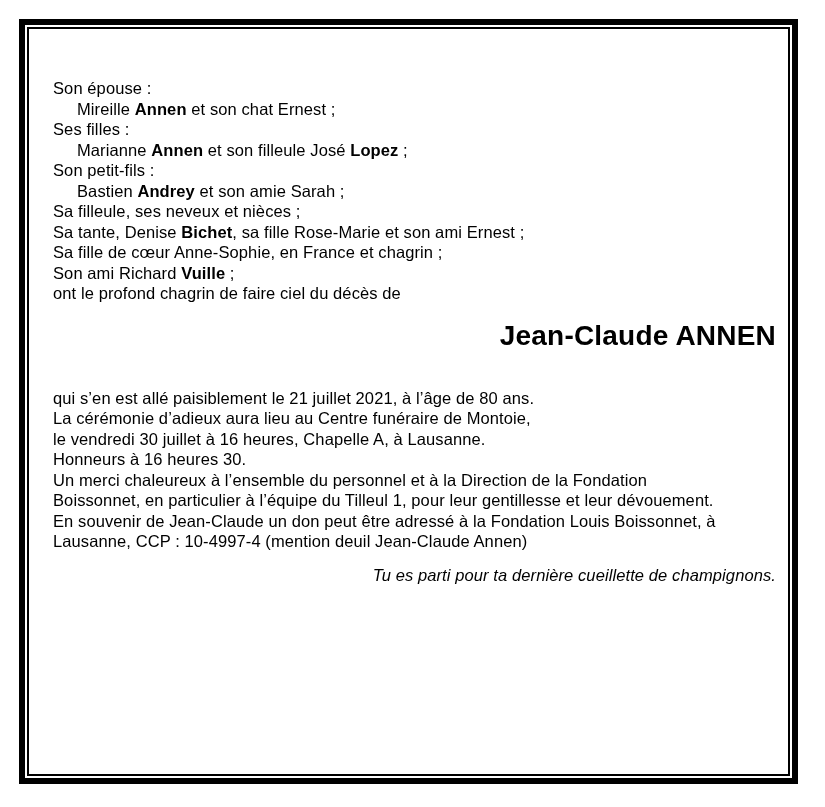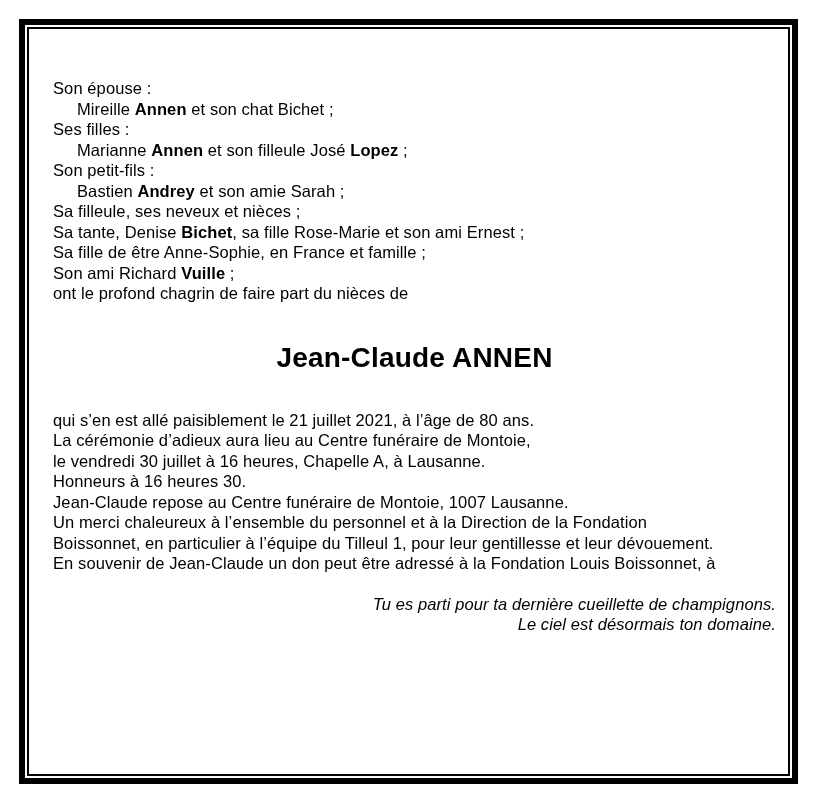--- a/index.html
+++ b/index.html
@@ -43,69 +43,68 @@
     white-space: nowrap;
   }
   .line.indent {
     padding-left: 24px;
   }
   .bold {
     font-weight: bold;
     margin-top: 46px;
   }
   .deceased-name {
-    margin: 38px 0 36px 0;
+    margin: 16px 0 36px 0;
     font-size: 28px;
     line-height: 32px;
     font-weight: bold;
-    text-align: center;
+    text-align: right;
     letter-spacing: 0.2px;
   }
   .quote {
-    margin-top: 20px;
+    margin-top: 13px;
     text-align: right;
     font-style: italic;
   }
 </style>
 </head>
 <body>
 
 <div class="sheet">
   <div class="frame-outer">
     <div class="frame-inner">
       <div class="content">
 
         <div>
             <div class="line"><span>Son épouse :</span></div>
-            <div class="line indent"><span>Mireille </span><span class="bold">Annen</span><span> et son chat Bichet ;</span></div>
+            <div class="line indent"><span>Mireille </span><span class="bold">Annen</span><span> et son chat Ernest ;</span></div>
             <div class="line"><span>Ses filles :</span></div>
             <div class="line indent"><span>Marianne </span><span class="bold">Annen</span><span> et son filleule José </span><span class="bold">Lopez</span><span> ;</span></div>
             <div class="line"><span>Son petit-fils :</span></div>
             <div class="line indent"><span>Bastien </span><span class="bold">Andrey</span><span> et son amie Sarah ;</span></div>
             <div class="line"><span>Sa filleule, ses neveux et nièces ;</span></div>
             <div class="line"><span>Sa tante, Denise </span><span class="bold">Bichet</span><span>, sa fille Rose-Marie et son ami Ernest ;</span></div>
-            <div class="line"><span>Sa fille de être Anne-Sophie, en France et famille ;</span></div>
+            <div class="line"><span>Sa fille de cœur Anne-Sophie, en France et chagrin ;</span></div>
             <div class="line"><span>Son ami Richard </span><span class="bold">Vuille</span><span> ;</span></div>
-            <div class="line"><span>ont le profond chagrin de faire part du nièces de</span></div>
+            <div class="line"><span>ont le profond chagrin de faire ciel du décès de</span></div>
           </div>
 
         <div class="deceased-name">Jean-Claude ANNEN</div>
 
         <div>
             <div class="line"><span>qui s’en est allé paisiblement le 21 juillet 2021, à l’âge de 80 ans.</span></div>
             <div class="line"><span>La cérémonie d’adieux aura lieu au Centre funéraire de Montoie,</span></div>
             <div class="line"><span>le vendredi 30 juillet à 16 heures, Chapelle A, à Lausanne.</span></div>
             <div class="line"><span>Honneurs à 16 heures 30.</span></div>
-            <div class="line"><span>Jean-Claude repose au Centre funéraire de Montoie, 1007 Lausanne.</span></div>
             <div class="line"><span>Un merci chaleureux à l’ensemble du personnel et à la Direction de la Fondation</span></div>
             <div class="line"><span>Boissonnet, en particulier à l’équipe du Tilleul 1, pour leur gentillesse et leur dévouement.</span></div>
             <div class="line"><span>En souvenir de Jean-Claude un don peut être adressé à la Fondation Louis Boissonnet, à</span></div>
+            <div class="line"><span>Lausanne, CCP : 10-4997-4 (mention deuil Jean-Claude Annen)</span></div>
           </div>
 
         <div class="quote">
           <div class="line">Tu es parti pour ta dernière cueillette de champignons.</div>
-          <div class="line">Le ciel est désormais ton domaine.</div>
         </div>
 
       </div>
     </div>
   </div>
 </div>
 
 </body></html>

